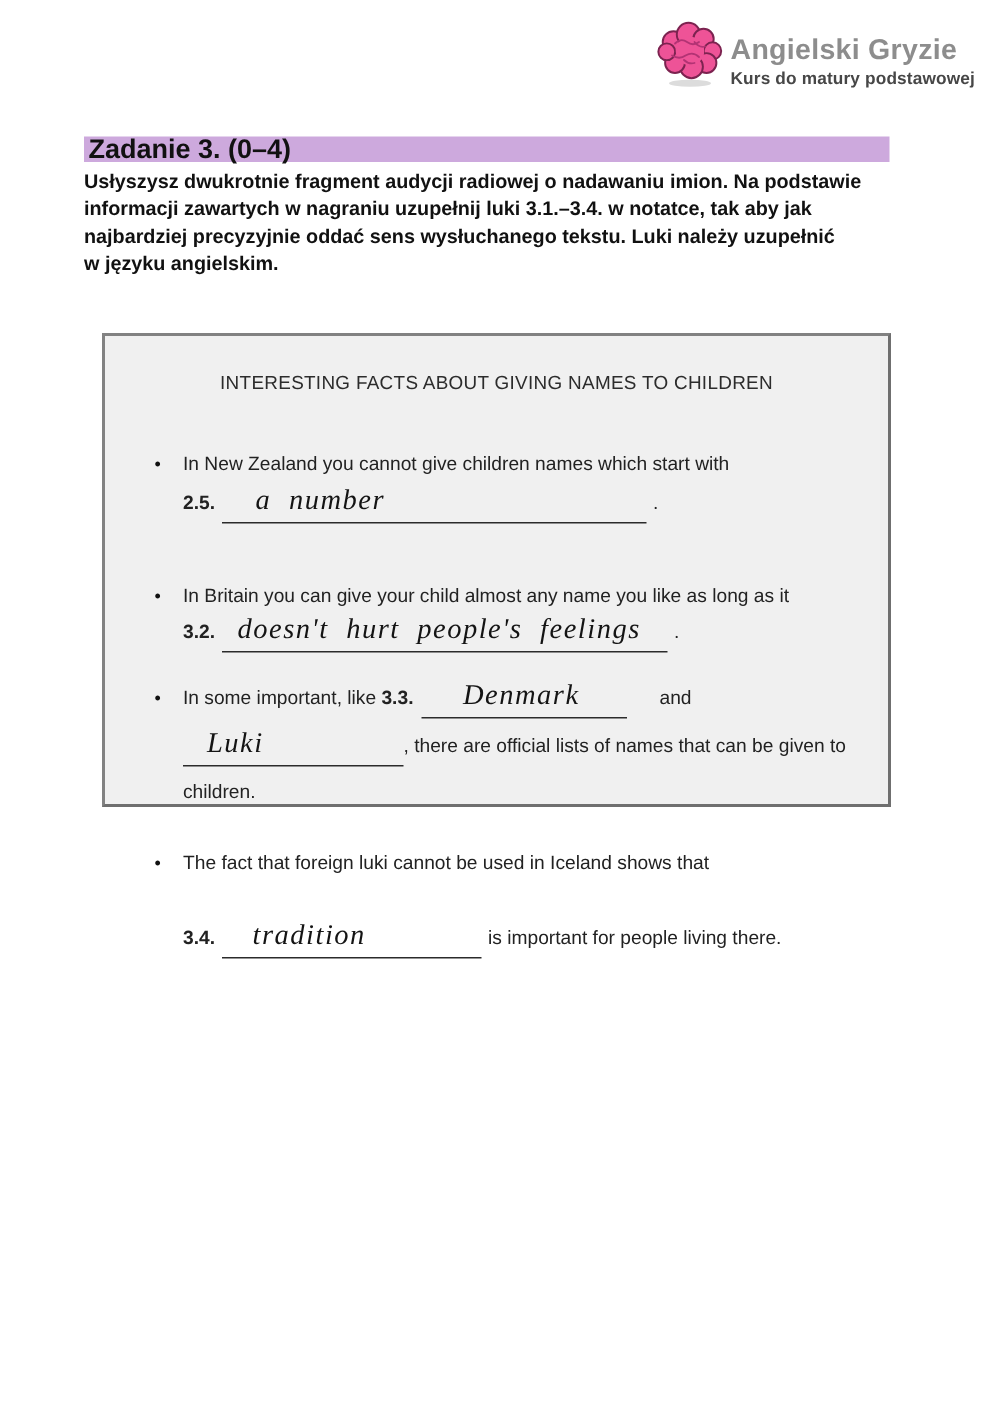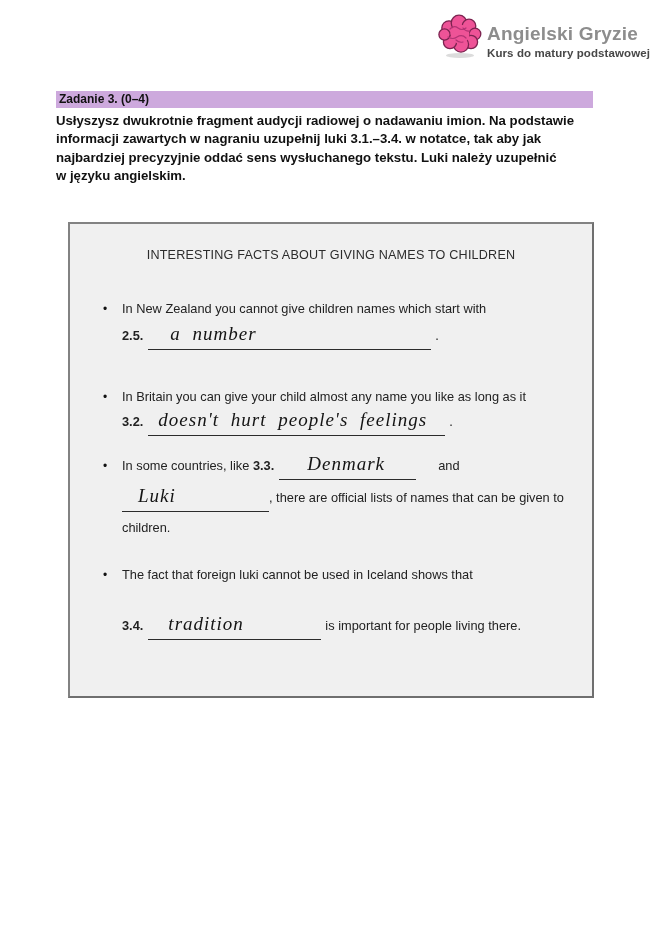--- a/index.html
+++ b/index.html
@@ -39,21 +39,21 @@
   }
 
   
   .task-header {
     position: absolute;
     left: 56px;
     top: 91px;
     width: 537px;
     height: 17px;
     background: #cda9dd;
-    font-size: 12px;
+    font-size: 18px;
     font-weight: bold;
     line-height: 17px;
     padding-left: 3px;
     color: #111111;
   }
 
   
   .instructions {
     position: absolute;
     left: 56px;
@@ -64,21 +64,21 @@
     color: #111111;
   }
   .instructions .line { line-height: 18.3px; white-space: nowrap; }
 
   
   .worksheet {
     position: absolute;
     left: 68px;
     top: 222px;
     width: 526px;
-    height: 476px;
+    height: 316px;
     background: #f0f0f0;
     border: 2px solid #828282;
     border-right-color: #6f6f6f;
     border-bottom-color: #6f6f6f;
   }
   .ws-title {
     position: absolute;
     top: 24px;
     left: 0;
     width: 100%;
@@ -192,21 +192,21 @@
   </div>
 
   <div class="row text-row" id="b2-text">
     <span class="bullet">•</span><span>In Britain you can give your child almost any name you like as long as it</span>
   </div>
   <div class="row" id="b2-fill">
     <span class="num">3.2.</span><span class="blank" id="b2-blank"><span class="hand">doesn't hurt people's feelings</span></span><span class="after">.</span>
   </div>
 
   <div class="row" id="b3-line1">
-    <span class="bullet">•</span><span>In some countries, like</span>
+    <span class="bullet">•</span><span>In some important, like</span>
     <span class="num">3.3.</span><span class="blank" id="b3-blank1"><span class="hand">Denmark</span></span><span class="mid">and</span>
   </div>
   <div class="row" id="b3-line2">
     <span class="blank" id="b3-blank2"><span class="hand">Luki</span></span><span>, there are official lists of names that can be given to</span>
   </div>
   <div class="row text-row" id="b3-line3">
     <span>children.</span>
   </div>
 
   <div class="row text-row" id="b4-text">

